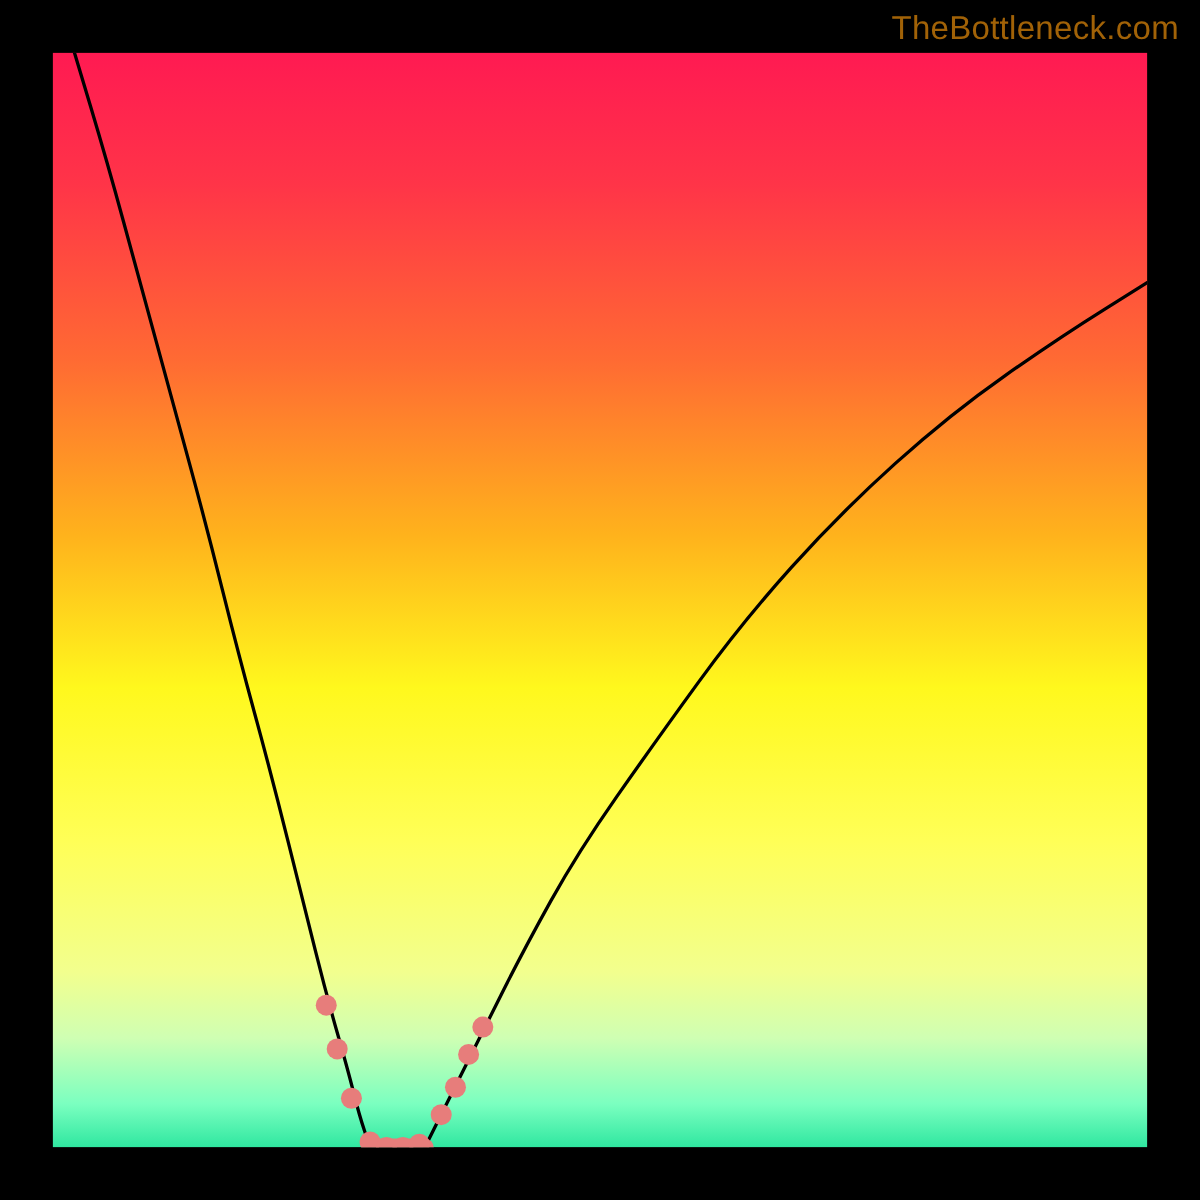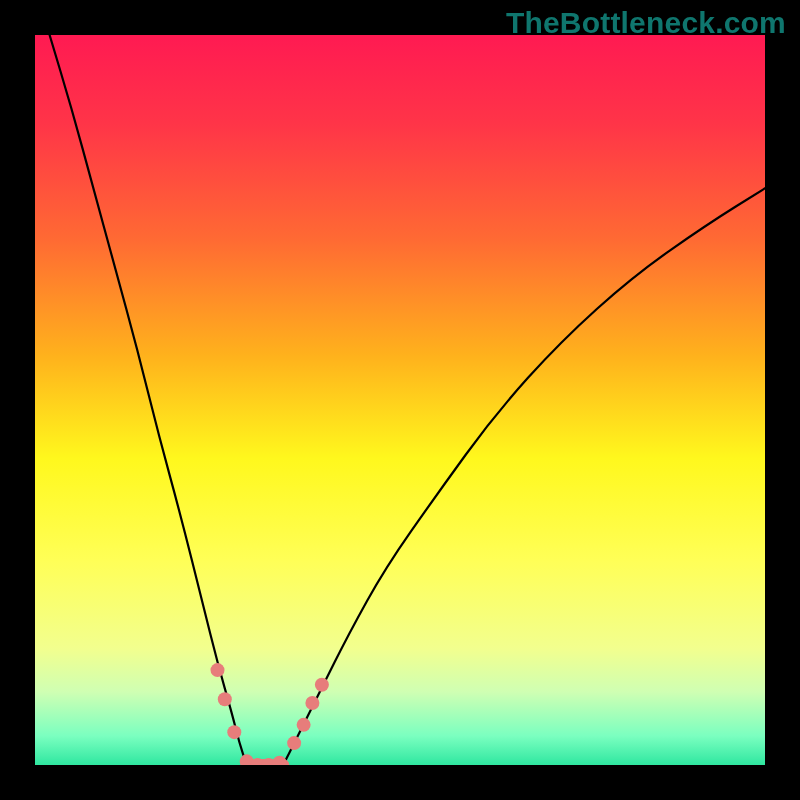--- a/index.html
+++ b/index.html
@@ -30,23 +30,23 @@
     inset: 0;
   }
   .curves {
     position: absolute;
     inset: 0;
   }
   .watermark {
     position: absolute;
     top: 6px;
     right: 14px;
-    color: #0f766e;
-    font-size: 30px;
-    font-weight: 700;
+    color: #a16207;
+    font-size: 22px;
+    font-weight: 400;
     letter-spacing: 0.2px;
   }
 </style>
 </head>
 <body>
 
 <div class="frame">
 
   <div class="watermark">TheBottleneck.com</div>
 

